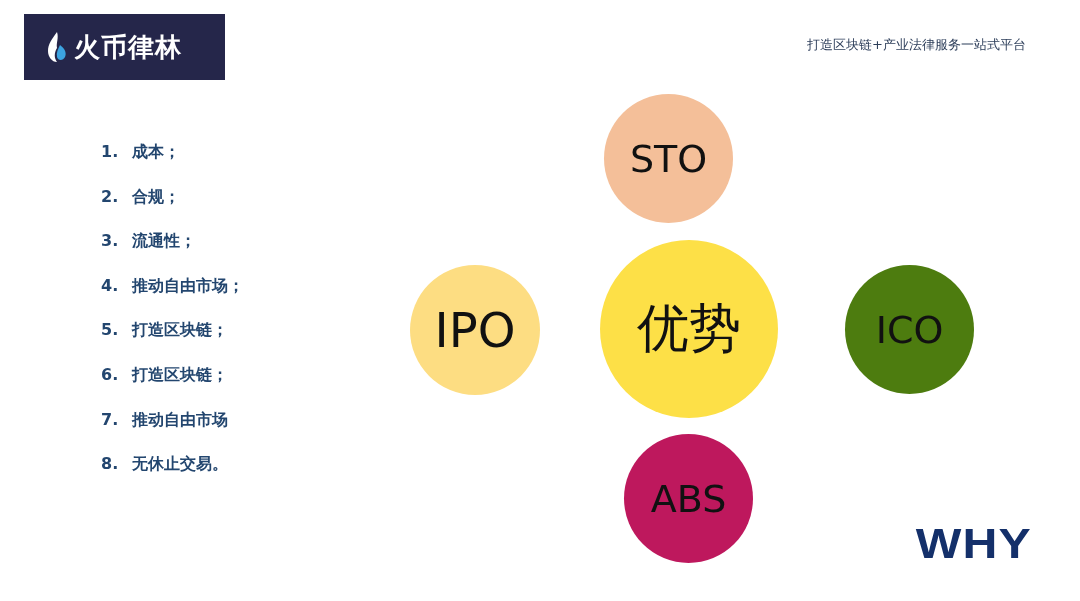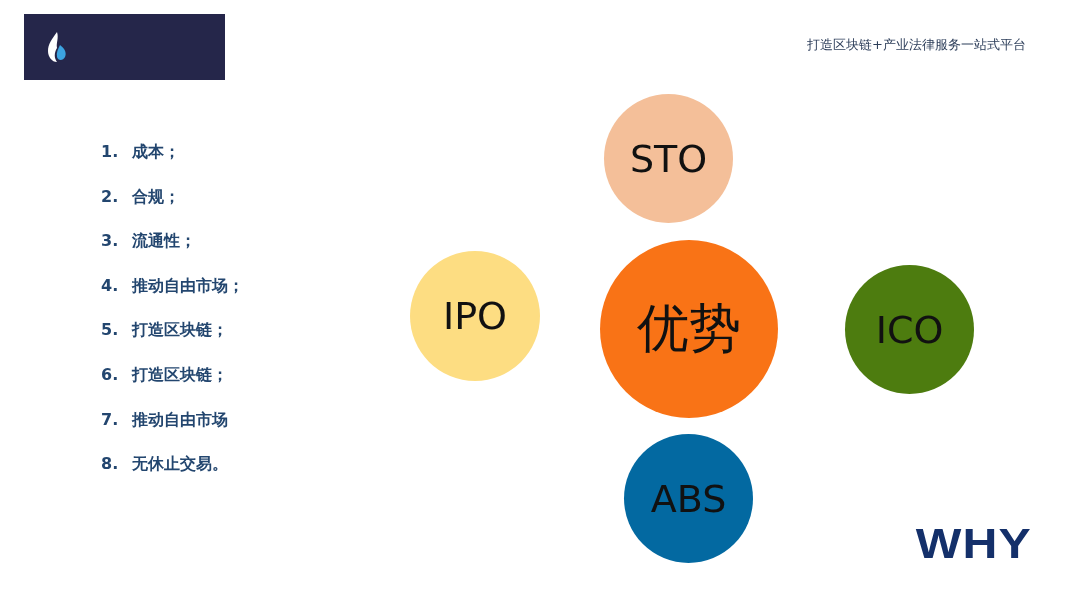--- a/index.html
+++ b/index.html
@@ -66,24 +66,24 @@
     .circle {
       position: absolute;
       border-radius: 50%;
       display: flex;
       align-items: center;
       justify-content: center;
       color: #111111;
       font-family: "DejaVu Sans", "Liberation Sans", sans-serif;
     }
     .c-sto { left: 604px; top: 94px; width: 129px; height: 129px; background: #f4bf99; font-size: 38px; }
-    .c-ipo { left: 410px; top: 251px; width: 130px; height: 130px; background: #fddd82; font-size: 38px; }
-    .c-center { left: 600px; top: 240px; width: 178px; height: 178px; background: #f97316; font-size: 52px; text-align: center; }
+    .c-ipo { left: 410px; top: 265px; width: 130px; height: 130px; background: #fddd82; font-size: 48px; }
+    .c-center { left: 600px; top: 240px; width: 178px; height: 178px; background: #fde047; font-size: 52px; text-align: center; }
     .c-ico { left: 845px; top: 265px; width: 129px; height: 129px; background: #4d7c0f; font-size: 38px; }
-    .c-abs { left: 624px; top: 434px; width: 129px; height: 129px; background: #0369a1; font-size: 38px; }
+    .c-abs { left: 624px; top: 434px; width: 129px; height: 129px; background: #be185d; font-size: 38px; }
     .why {
       position: absolute;
       right: 48px;
       top: 520px;
       font-size: 42px;
       font-weight: bold;
       color: #14306a;
       font-family: "Liberation Sans", "DejaVu Sans", sans-serif;
       letter-spacing: 1px;
       transform: scaleX(1.15);
@@ -91,20 +91,21 @@
     }
   </style>
 </head>
 <body>
 
 <div class="logo-box">
   <svg class="logo-flame" viewBox="0 0 22 32">
     <path d="M11 1 C6 8 2 13 2 20 C2 26 6 31 11 31 C8 27 8 22 11 17 C10 12 13 7 11 1 Z" fill="#ffffff"></path>
     <path d="M14 14 C12 18 10 22 11 26 C12 30 17 30 19 26 C21 21 18 17 14 14 Z" fill="#3ca3e0"></path>
   </svg>
+  <span class="logo-text">火币律林</span>
 </div>
 
 <div class="tagline">打造区块链+产业法律服务一站式平台</div>
 
 <ul class="list">
   <li class="list-item">
     <span class="list-num">1.</span>
     <span>成本；</span>
   </li>
   <li class="list-item">

